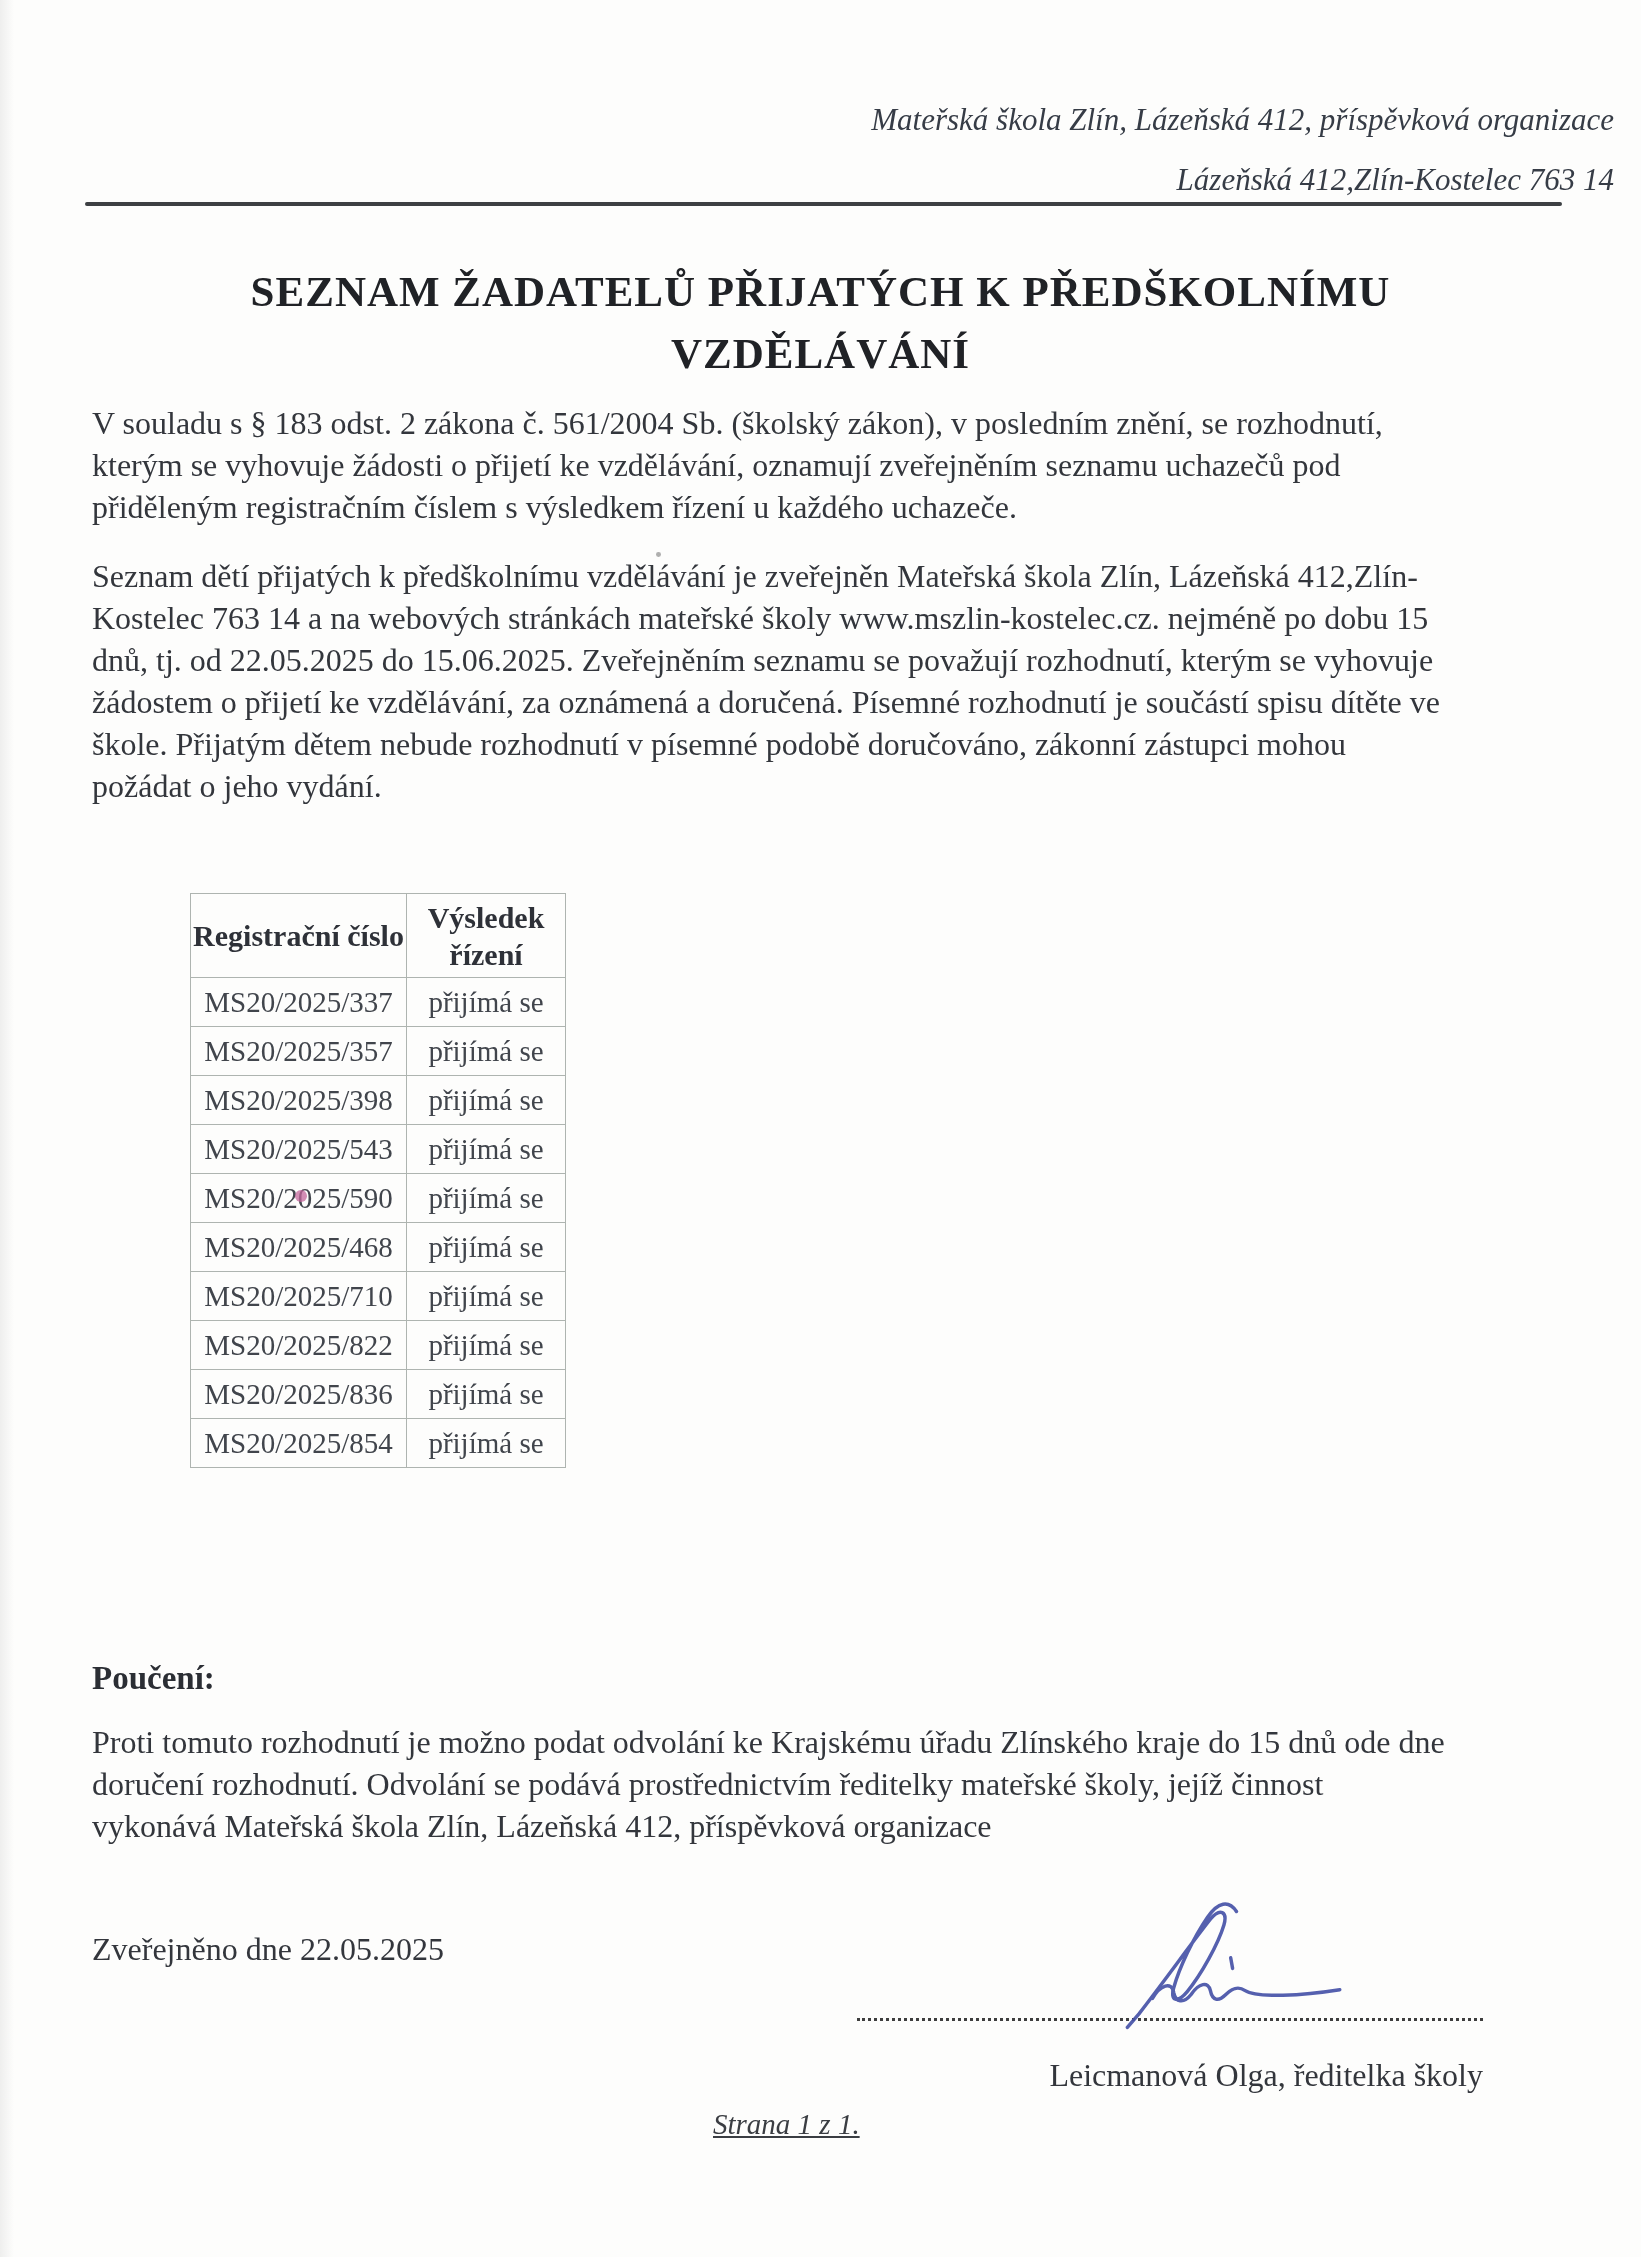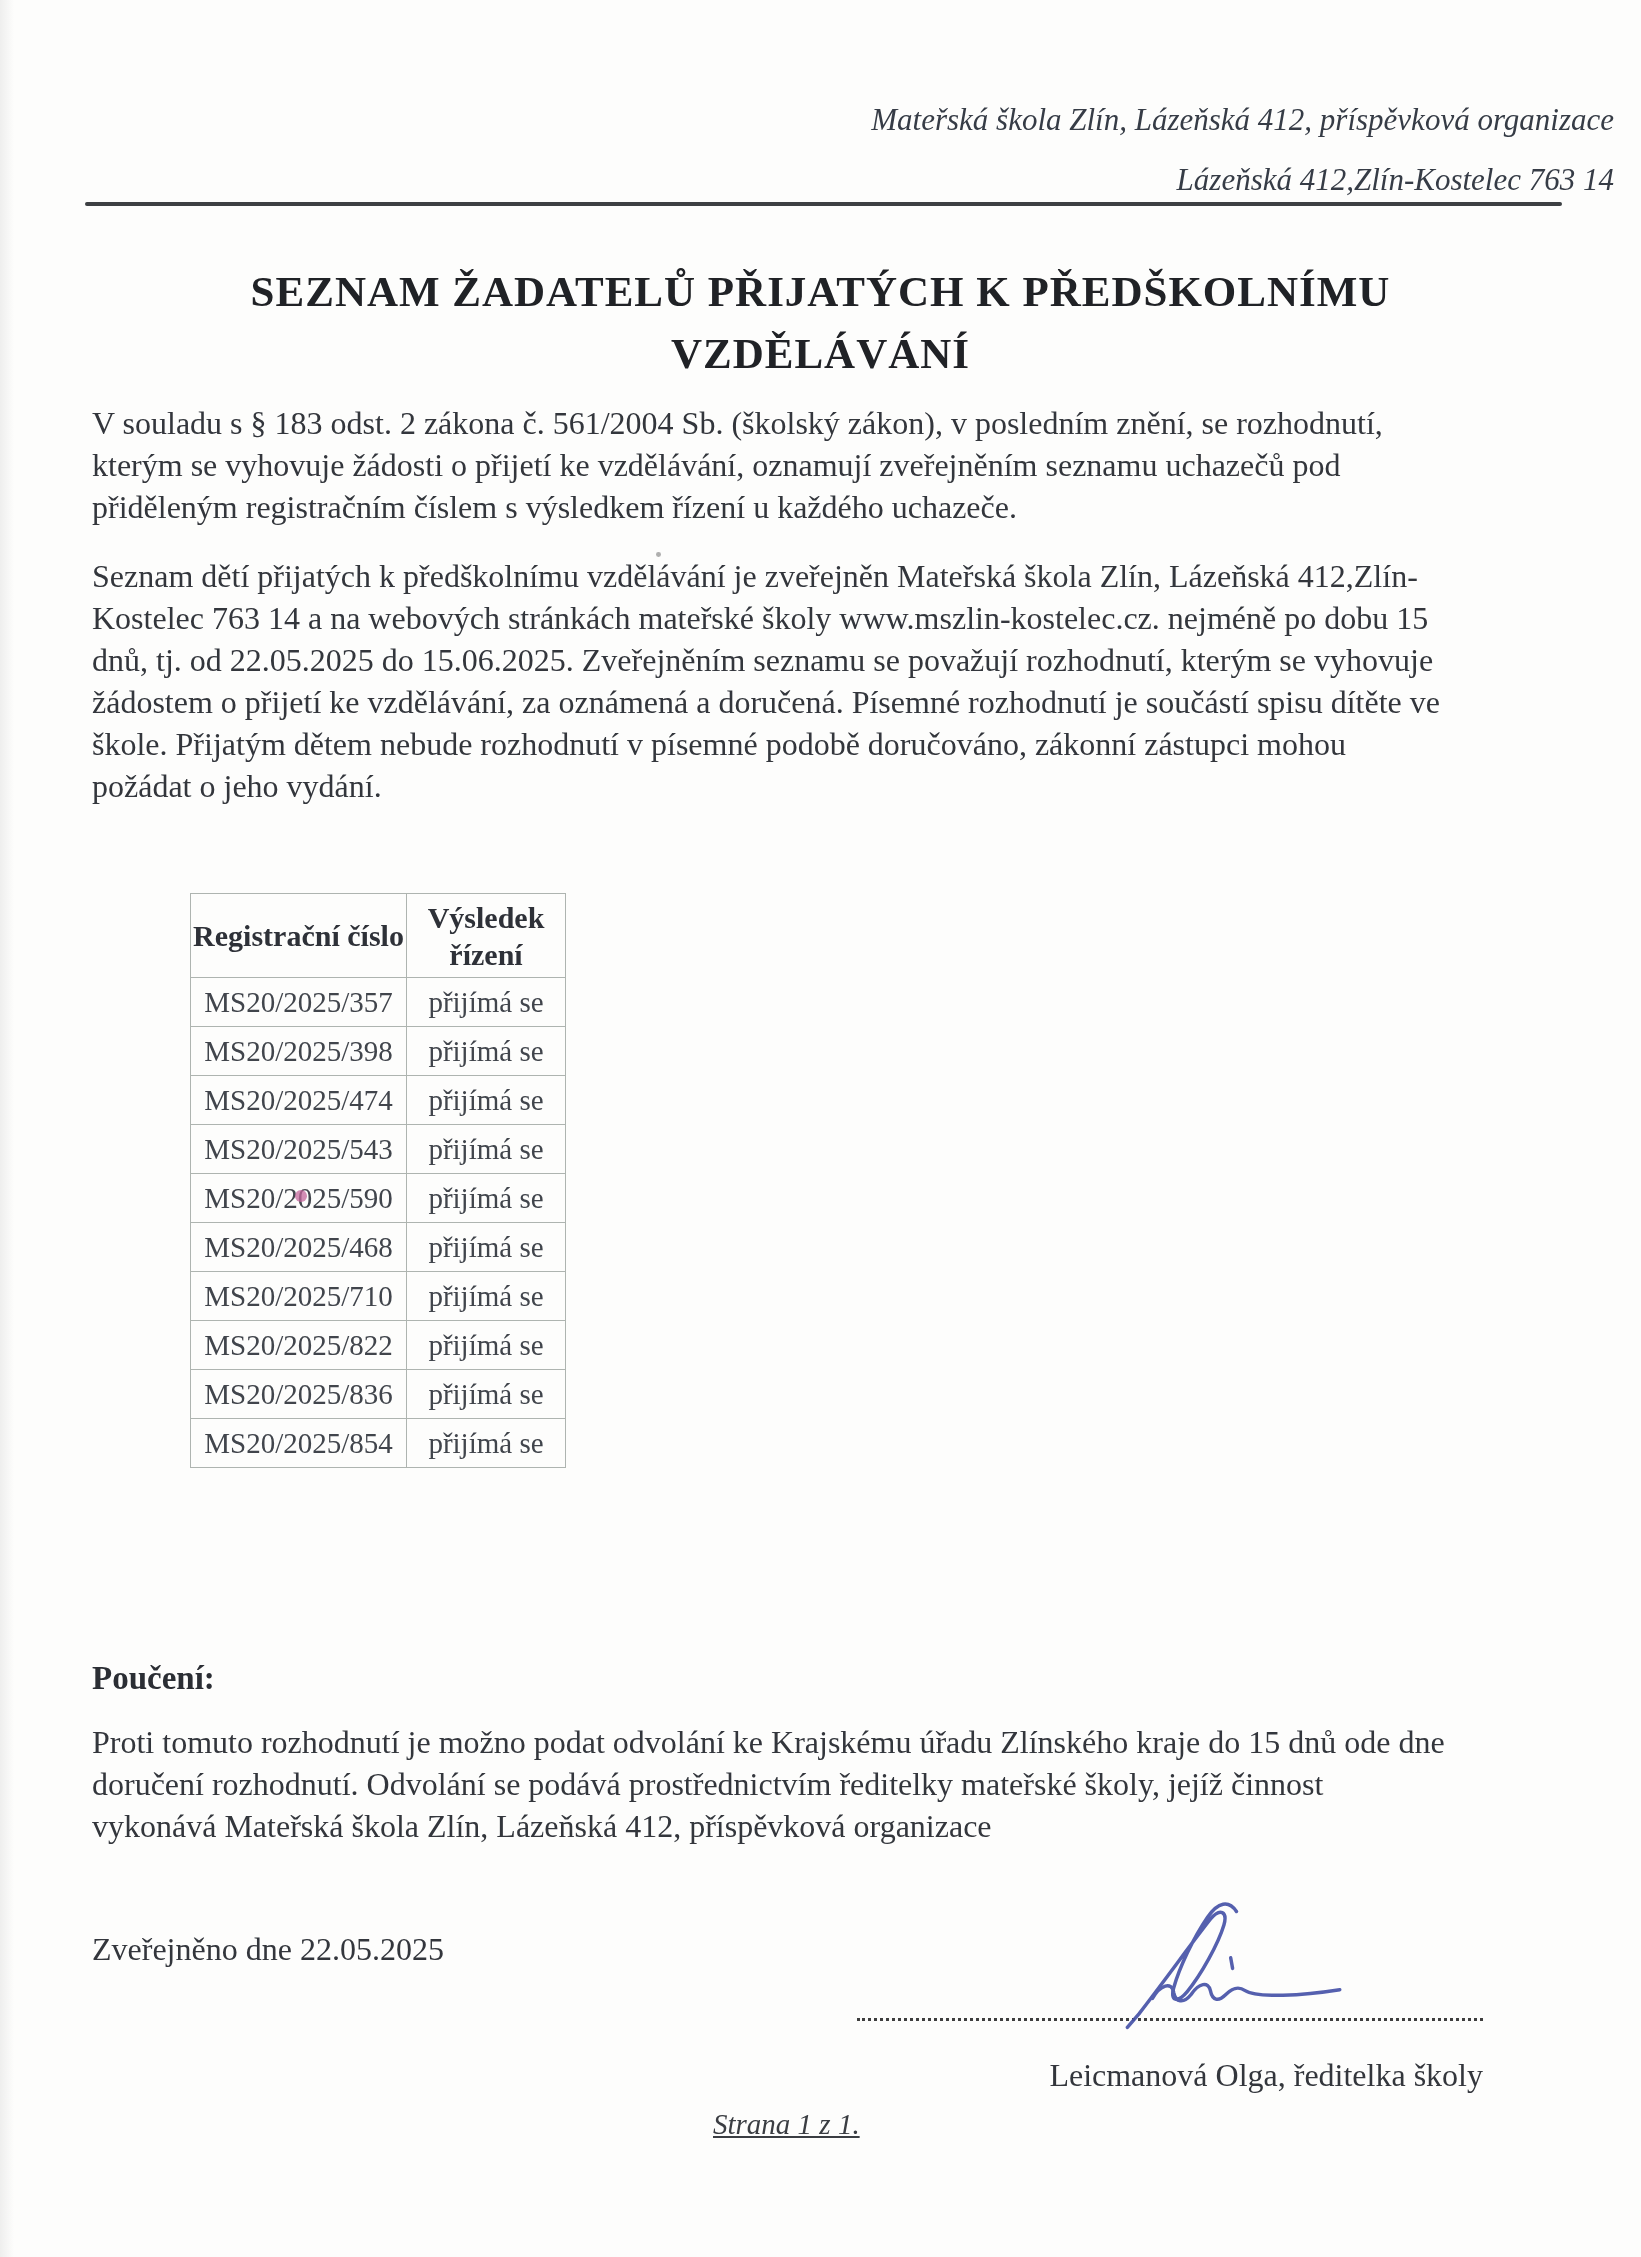--- a/index.html
+++ b/index.html
@@ -118,29 +118,29 @@
     </colgroup>
   <thead>
     <tr>
       <th>Registrační číslo</th>
       <th>Výsledek
 řízení</th>
     </tr>
   </thead>
   <tbody>
       <tr>
+        <td>MS20/2025/337</td>
+        <td>přijímá se</td>
+      </tr>
+      <tr>
         <td>MS20/2025/357</td>
         <td>přijímá se</td>
       </tr>
       <tr>
         <td>MS20/2025/398</td>
-        <td>přijímá se</td>
-      </tr>
-      <tr>
-        <td>MS20/2025/474</td>
         <td>přijímá se</td>
       </tr>
       <tr>
         <td>MS20/2025/543</td>
         <td>přijímá se</td>
       </tr>
       <tr>
         <td>MS20/2025/590</td>
         <td>přijímá se</td>
       </tr>

